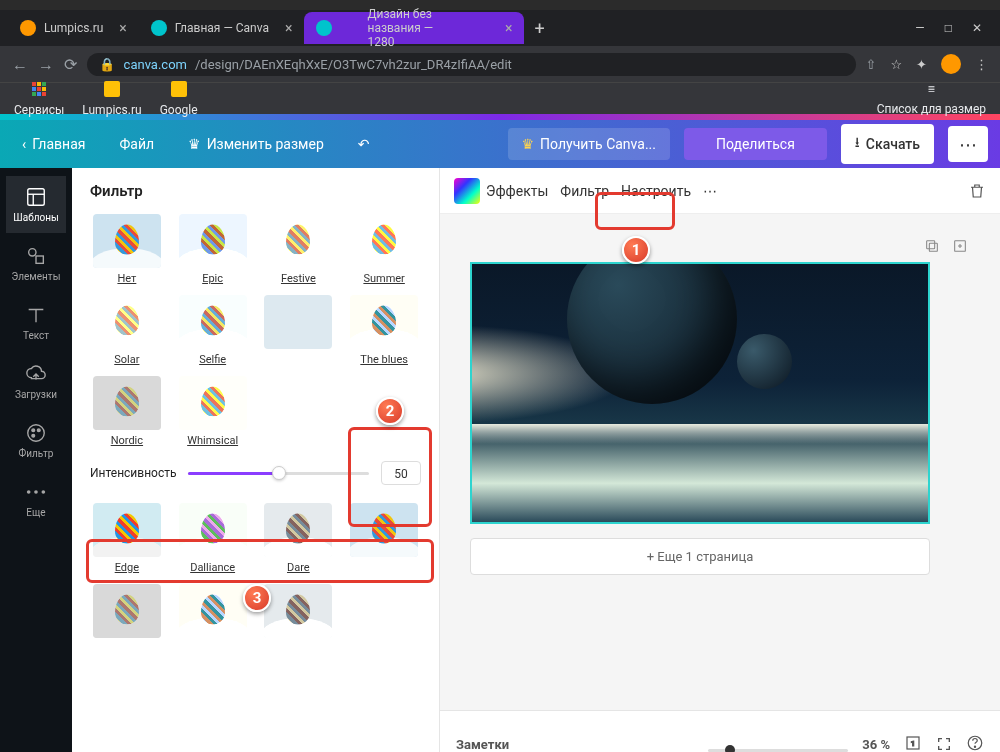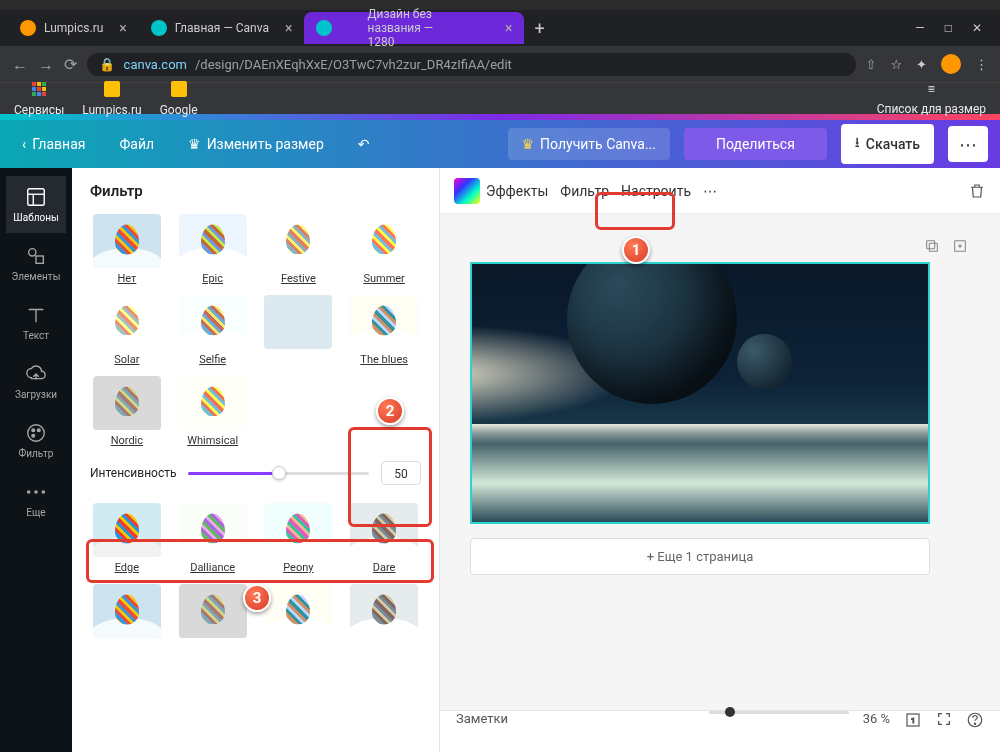--- a/index.html
+++ b/index.html
@@ -82,21 +82,21 @@
 .page-actions { width: 100%; display: flex; justify-content: flex-end; gap: 12px; padding: 4px 2px 8px; color: #777; }
 .canvas-page { width: 460px; height: 262px; border: 2px solid #2dd4cf; position: relative; overflow: hidden; background: linear-gradient(180deg, #0a1828 0%, #0d2238 45%, #1a3a4a 65%, #d4e8d8 85%, #2a4a5a 100%); }
 .planet-big { position: absolute; width: 170px; height: 170px; border-radius: 50%; background: radial-gradient(circle at 30% 30%, #2a4a5a, #0a1520); top: -30px; left: 95px; box-shadow: inset -20px -20px 40px rgba(0,0,0,0.6); }
 .planet-small { position: absolute; width: 55px; height: 55px; border-radius: 50%; background: radial-gradient(circle at 30% 30%, #3a5a6a, #0a1520); top: 70px; left: 265px; }
 .light-beam { position: absolute; width: 200px; height: 100px; left: -40px; top: 60px; background: radial-gradient(ellipse at left center, rgba(255,248,220,0.9), transparent 70%); }
 .horizon-glow { position: absolute; left: 0; right: 0; top: 62%; height: 20px; background: linear-gradient(180deg, rgba(255,255,240,0.9), transparent); }
 
 .add-page-btn { margin-top: 14px; width: 460px; padding: 10px; border: 1px solid #ddd; background: white; border-radius: 4px; text-align: center; font-size: 13px; color: #666; }
 
 
-.bottom-bar { height: 42px; background: white; border-top: 1px solid #e5e5e5; display: flex; align-items: flex-start; padding: 0 16px; gap: 14px; font-size: 13px; color: #555; }
+.bottom-bar { height: 42px; background: white; border-top: 1px solid #e5e5e5; display: flex; align-items: flex-end; padding: 0 16px; gap: 14px; font-size: 13px; color: #555; font-weight: bold; }
 .bottom-bar .fill { flex: 1; }
 .bottom-bar .zoom-track { width: 140px; height: 3px; background: #ddd; position: relative; border-radius: 2px; }
 .bottom-bar .zoom-thumb { position: absolute; width: 10px; height: 10px; background: #333; border-radius: 50%; top: -4px; left: 12%; }
 
 
 .annot-box { position: absolute; border: 3px solid #e33a2f; border-radius: 6px; pointer-events: none; z-index: 100; }
 .annot-num { position: absolute; width: 28px; height: 28px; border-radius: 50%; background: radial-gradient(circle at 35% 30%, #ff7b54, #d83a2a); color: white; font-weight: bold; font-size: 15px; display: flex; align-items: center; justify-content: center; border: 2px solid white; box-shadow: 0 2px 4px rgba(0,0,0,0.4); z-index: 101; pointer-events: none; }
 
 
 .t-epic { filter: hue-rotate(20deg) saturate(0.7) brightness(1.1); }
@@ -379,27 +379,20 @@
             <div class="balloon"></div>
           </div>
           <span class="fname">Edge</span>
         </div>
       <div class="filter-item">
           <div class="thumb t-dalliance">
             <div class="cloud"></div>
             <div class="balloon"></div>
           </div>
           <span class="fname">Dalliance</span>
-        </div>
-      <div class="filter-item">
-          <div class="thumb t-peony">
-            <div class="cloud"></div>
-            <div class="balloon"></div>
-          </div>
-          <span class="fname">Peony</span>
         </div>
       <div class="filter-item">
           <div class="thumb t-dare">
             <div class="cloud"></div>
             <div class="balloon"></div>
           </div>
           <span class="fname">Dare</span>
         </div>
       <div class="filter-item">
           <div class="thumb">

